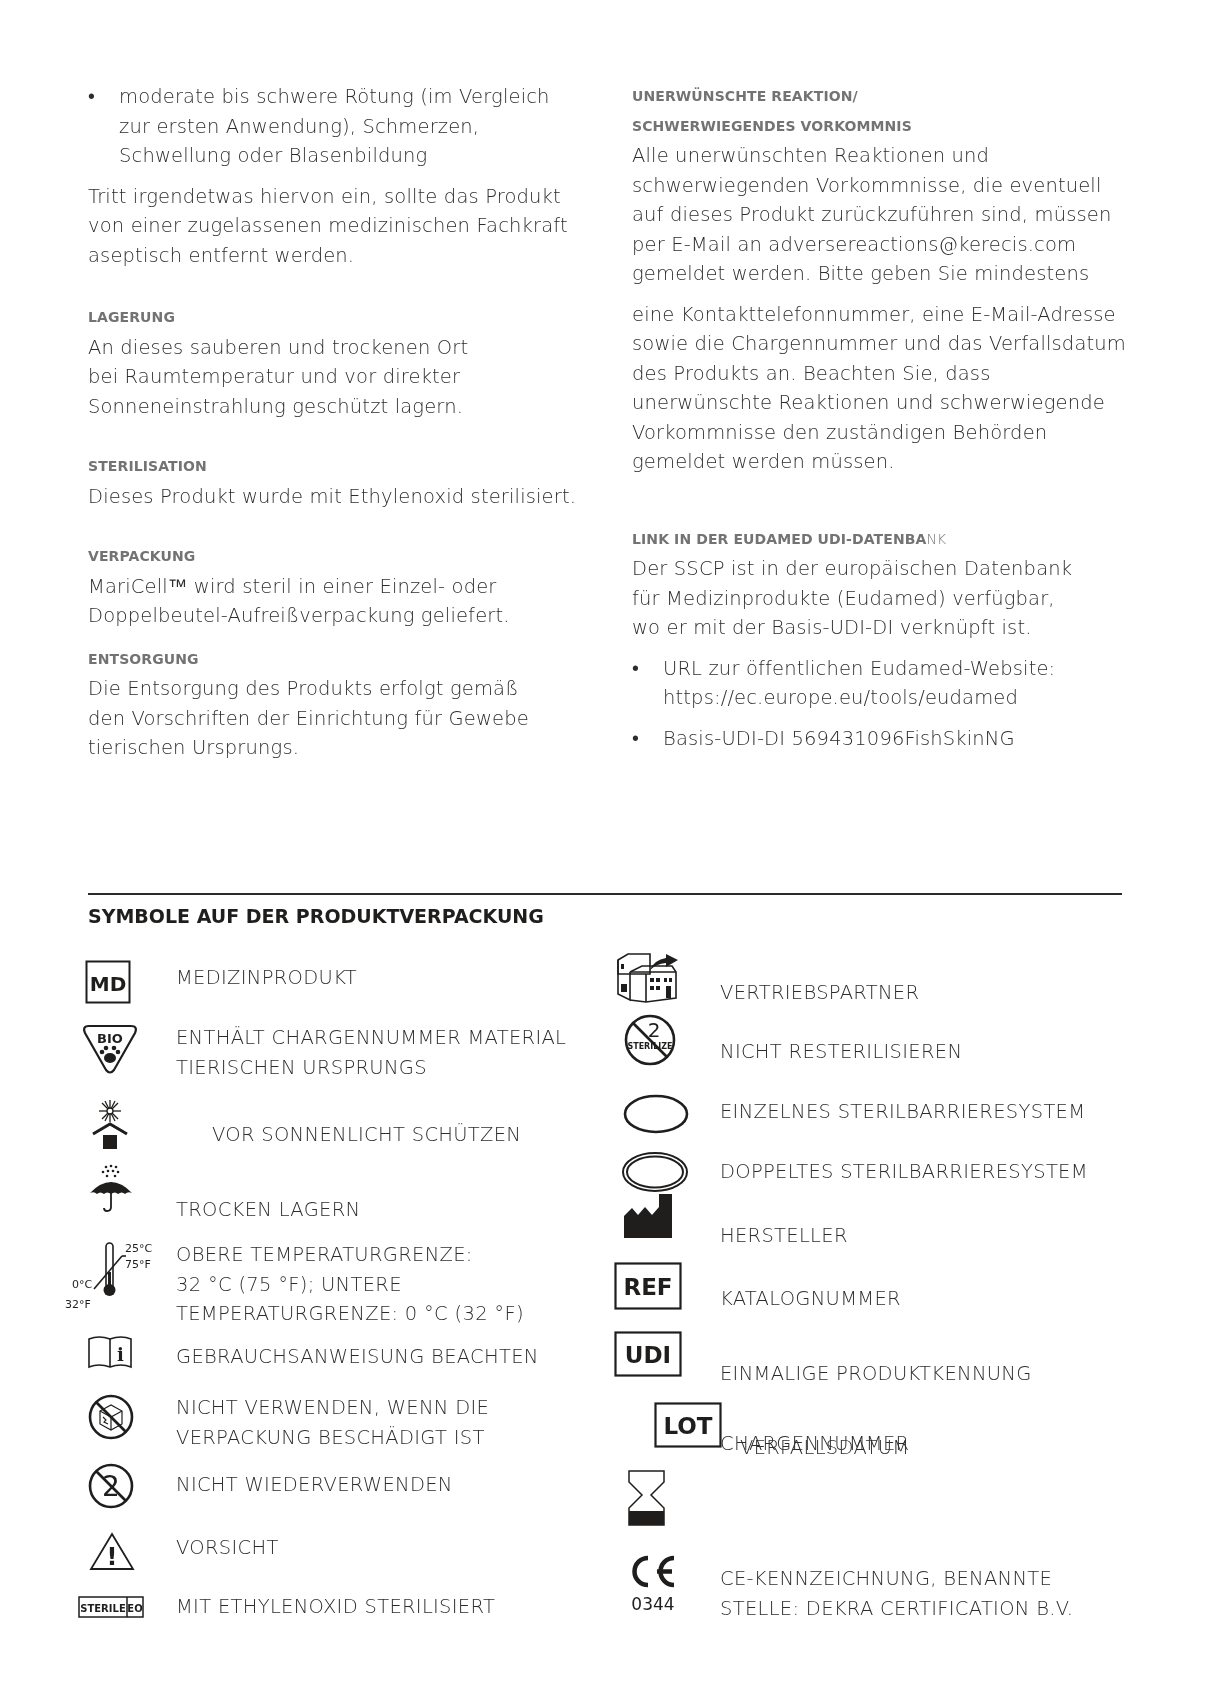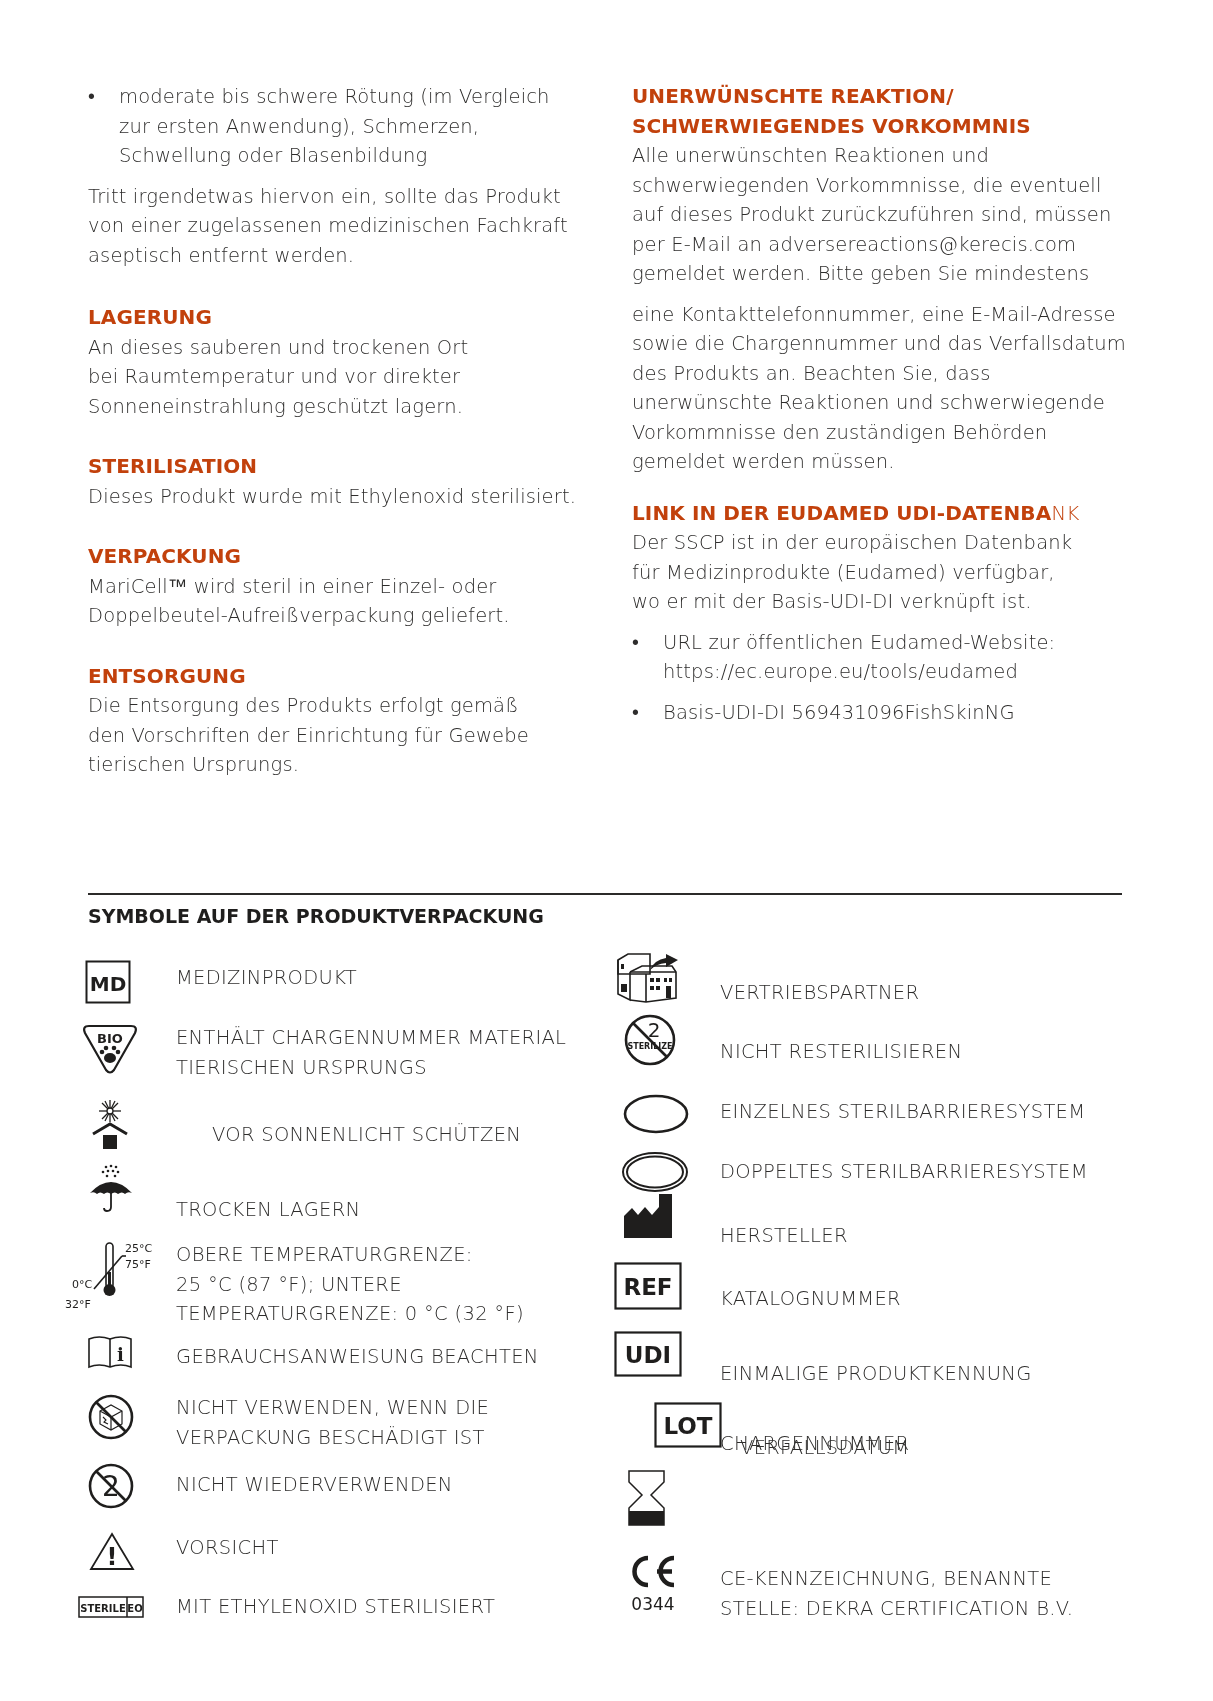--- a/index.html
+++ b/index.html
@@ -4,21 +4,21 @@
 <style>
   * { box-sizing: border-box; margin: 0; padding: 0; }
   html, body { width: 1213px; height: 1701px; background: #ffffff; }
   body {
     font-family: "DejaVu Sans", sans-serif;
     color: #2b2a29;
     position: relative;
     overflow: hidden;
   }
   .txt { font-size: 19.5px; line-height: 29.5px; letter-spacing: 0.15px; font-weight: 300; color: #2e2d2c; }
-  .hd { font-size: 20px; line-height: 29.5px; font-weight: bold; color: #c2410c; letter-spacing: 0.1px; }
+  .hd { font-size: 14px; line-height: 29.5px; font-weight: bold; color: #737373; letter-spacing: 0.1px; }
   .col { position: absolute; }
   .bullet { position: relative; padding-left: 31px; }
   .bullet::before { content: "•"; position: absolute; left: 0; top: 0; }
 
   .rule { position: absolute; left: 88px; top: 893px; width: 1034px; height: 2px; background: #2b2a29; }
   .sym-title { position: absolute; left: 88px; top: 905px; font-weight: bold; font-size: 19px; color: #1f1e1d; }
 
   .sym { position: absolute; display: flex; align-items: flex-start; }
   .sym .ic { position: absolute; }
   .sym .lab { position: absolute; font-size: 19.5px; line-height: 29.5px; letter-spacing: 0.3px; color: #2e2d2c; white-space: nowrap; font-weight: 300; }
@@ -56,21 +56,21 @@
   </div>
 
   <div style="margin-top:31px;">
     <div class="hd">VERPACKUNG</div>
     <div class="txt">
       <div>MariCell™ wird steril in einer Einzel- oder</div>
       <div>Doppelbeutel-Aufreißverpackung geliefert.</div>
     </div>
   </div>
 
-  <div style="margin-top:31px;">
+  <div style="margin-top:14px;">
     <div class="hd">ENTSORGUNG</div>
     <div class="txt">
       <div>Die Entsorgung des Produkts erfolgt gemäß</div>
       <div>den Vorschriften der Einrichtung für Gewebe</div>
       <div>tierischen Ursprungs.</div>
     </div>
   </div>
 </div>
 
 <div class="col" style="left:632px; top:82px; width:520px;">
@@ -89,21 +89,21 @@
     <div class="txt" style="margin-top:11px;">
       <div>eine Kontakttelefonnummer, eine E-Mail-Adresse</div>
       <div>sowie die Chargennummer und das Verfallsdatum</div>
       <div>des Produkts an. Beachten Sie, dass</div>
       <div>unerwünschte Reaktionen und schwerwiegende</div>
       <div>Vorkommnisse den zuständigen Behörden</div>
       <div>gemeldet werden müssen.</div>
     </div>
   </div>
 
-  <div style="margin-top:22px;">
+  <div style="margin-top:48px;">
     <div class="hd">
       <span>LINK IN DER EUDAMED UDI-DATENBA</span><span style="font-weight:300;">NK</span>
     </div>
     <div class="txt">
       <div>Der SSCP ist in der europäischen Datenbank</div>
       <div>für Medizinprodukte (Eudamed) verfügbar,</div>
       <div>wo er mit der Basis-UDI-DI verknüpft ist.</div>
     </div>
     <div class="txt bullet" style="margin-top:11px;">
       <div>URL zur öffentlichen Eudamed-Website:</div>
@@ -201,21 +201,21 @@
       <line x1="30" y1="51" x2="58" y2="18" stroke="#1f1e1d" stroke-width="1.6"></line>
       <line x1="58" y1="18" x2="62" y2="18" stroke="#1f1e1d" stroke-width="1.6"></line>
       <text x="61" y="14" font-family="DejaVu Sans, sans-serif" font-size="11" fill="#1f1e1d">25°C</text>
       <text x="61" y="30" font-family="DejaVu Sans, sans-serif" font-size="11" fill="#1f1e1d">75°F</text>
       <text x="8" y="50" font-family="DejaVu Sans, sans-serif" font-size="11" fill="#1f1e1d">0°C</text>
       <text x="1" y="70" font-family="DejaVu Sans, sans-serif" font-size="11" fill="#1f1e1d">32°F</text>
     </svg>
   </div>
   <div class="lab" style="left:176px; top:1240px;">
     <div>OBERE TEMPERATURGRENZE:</div>
-    <div>25 °C (87 °F); UNTERE</div>
+    <div>32 °C (75 °F); UNTERE</div>
     <div>TEMPERATURGRENZE: 0 °C (32 °F)</div>
   </div>
 </div>
 
 <div class="sym" style="left:0; top:0;">
   <div class="ic" style="left:87px; top:1335px;">
     <svg width="46" height="36" viewBox="0 0 46 36">
       <path d="M2 4 Q12 0 23 4 Q34 0 44 4 V32 Q34 28 23 32 Q12 28 2 32 Z" fill="none" stroke="#1f1e1d" stroke-width="1.6"></path>
       <line x1="23" y1="4" x2="23" y2="32" stroke="#1f1e1d" stroke-width="1.6"></line>
       <text x="33.5" y="26" text-anchor="middle" font-family="DejaVu Serif, serif" font-weight="bold" font-size="18" fill="#1f1e1d">i</text>

